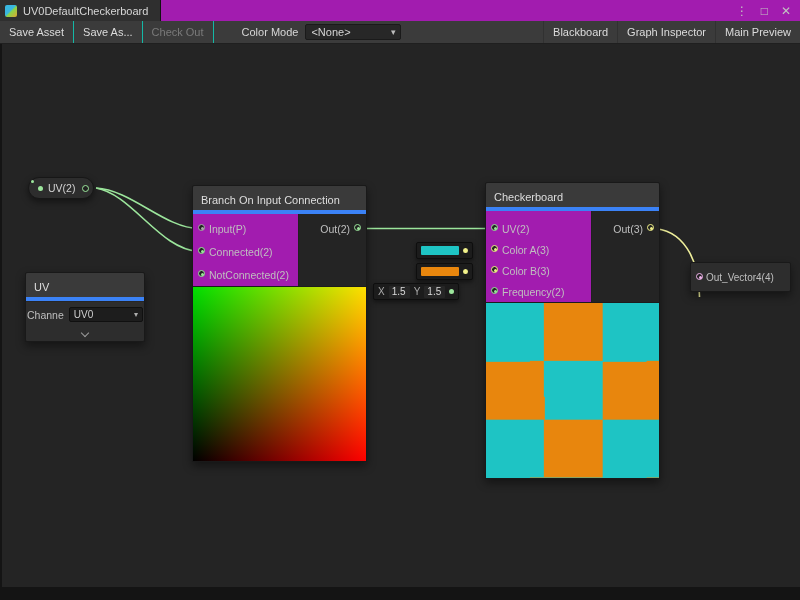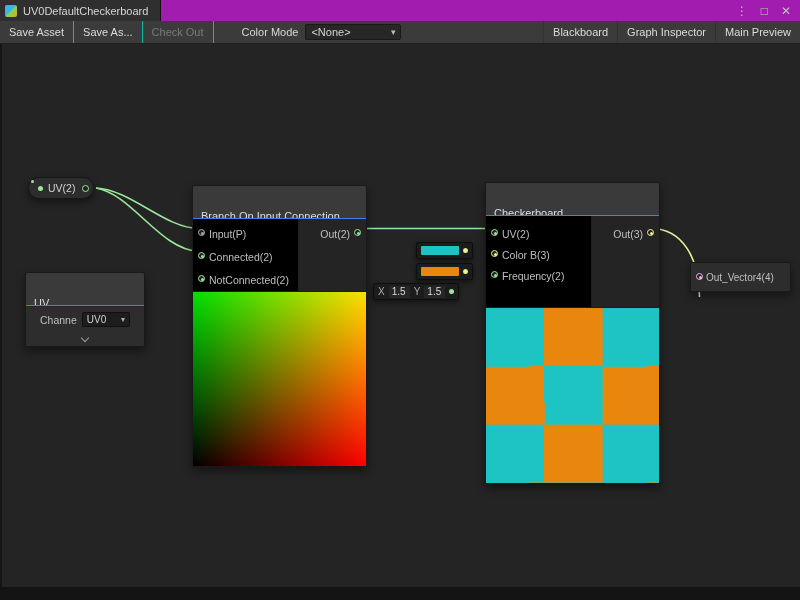--- a/index.html
+++ b/index.html
@@ -36,25 +36,25 @@
   .tb-right .tb-btn { border-right:none; border-left:1px solid #313131; }
 
   
   .canvas { position:absolute; left:2px; top:44px; width:800px; height:543px;
             background:#242424; overflow:hidden; }
   .edges { position:absolute; left:0; top:0; z-index:1; pointer-events:none; }
 
   
   .node { position:absolute; background:#2D2D2D; border:1px solid #191919; border-radius:2px;
           box-shadow:0 4px 10px rgba(0,0,0,.45); font-size:10.5px; color:#C4C4C4; z-index:2; }
-  .node-header { height:28px; line-height:28px; padding:16px 8px; background:#3A3A3A;
-                 border-bottom:1px solid #3b82f6; color:#DEDEDE; font-size:11px;
+  .node-header { height:28px; line-height:28px; padding:0 8px; background:#3A3A3A;
+                 border-bottom:4px solid #3b82f6; color:#DEDEDE; font-size:11px;
                  border-radius:2px 2px 0 0; white-space:nowrap; overflow:hidden; }
   .ports { display:flex; align-items:stretch; }
-  .in-col { flex:1.55; padding-top:3px; background:#000000; }
+  .in-col { flex:1.55; padding-top:3px; background:#a21caf; }
   .out-col { flex:1; padding-top:3px; background:#242424; border-left:1px solid #202020; }
   .checker-ports .in-col, .checker-ports .out-col { padding-top:7px; }
   .prow { position:relative; display:flex; align-items:center; height:23px;
           padding-left:16px; white-space:nowrap; }
   .checker-ports .prow { height:21px; }
   .prow.out { justify-content:flex-end; padding-right:16px; padding-left:0; }
   .plabel { font-size:10.5px; color:#BFBFBF; }
   .port { position:absolute; left:5px; top:50%; margin-top:-4.5px; width:7px; height:7px;
           border-radius:50%; border:1px solid; background:#212121; }
   .port::after { content:""; position:absolute; left:2px; top:2px; width:3px; height:3px;
@@ -69,21 +69,21 @@
   .uv-gradient { height:175px;
       background-image:linear-gradient(to right,#000000,#ff0000),
                        linear-gradient(to top,#000000,#00e000);
       background-blend-mode:screen; }
   .checker { height:176px;
       background-image:conic-gradient(#E8860D 0 25%,#1EC4C4 0 50%,#E8860D 0 75%,#1EC4C4 0);
       background-size:116.7px 116.7px; }
 
   
   .out4-row { height:33px; }
-  .ctrl-row { height:26px; display:flex; align-items:center; gap:5px; padding:0 14px;
+  .ctrl-row { height:26px; display:flex; align-items:center; gap:5px; padding:0 1px;
               border-top:1px solid #262626; }
   .ctrl-label { font-size:10.5px; color:#BFBFBF; overflow:hidden; max-width:46px; white-space:nowrap; }
   .node-dd { flex:1; height:15px; background:#1D1D1D; border:1px solid #101010; border-radius:2px;
              display:flex; align-items:center; justify-content:space-between; padding:0 4px;
              font-size:10px; color:#D0D0D0; cursor:default; }
   .node-dd .caret { font-size:8px; color:#ADADAD; }
   .chev-row { height:14px; display:flex; justify-content:center; align-items:center; cursor:default; }
   .chevron { width:6px; height:6px; border-left:1.5px solid #9B9B9B; border-bottom:1.5px solid #9B9B9B;
              transform:rotate(-45deg); margin-top:-3px; }
 
@@ -205,20 +205,24 @@
     <div class="node" style="left:483px; top:138px; width:175px;">
       <div class="node-header">Checkerboard</div>
       <div class="ports checker-ports" style="height:91px;">
         <div class="in-col">
           <div class="prow">
             <span class="port p-v2"></span>
             <span class="plabel">UV(2)</span>
           </div>
           <div class="prow">
             <span class="port p-v3"></span>
+            <span class="plabel">Color A(3)</span>
+          </div>
+          <div class="prow">
+            <span class="port p-v3"></span>
             <span class="plabel">Color B(3)</span>
           </div>
           <div class="prow">
             <span class="port p-v2"></span>
             <span class="plabel">Frequency(2)</span>
           </div>
         </div>
         <div class="out-col">
           <div class="prow out">
             <span class="plabel">Out(3)</span>

